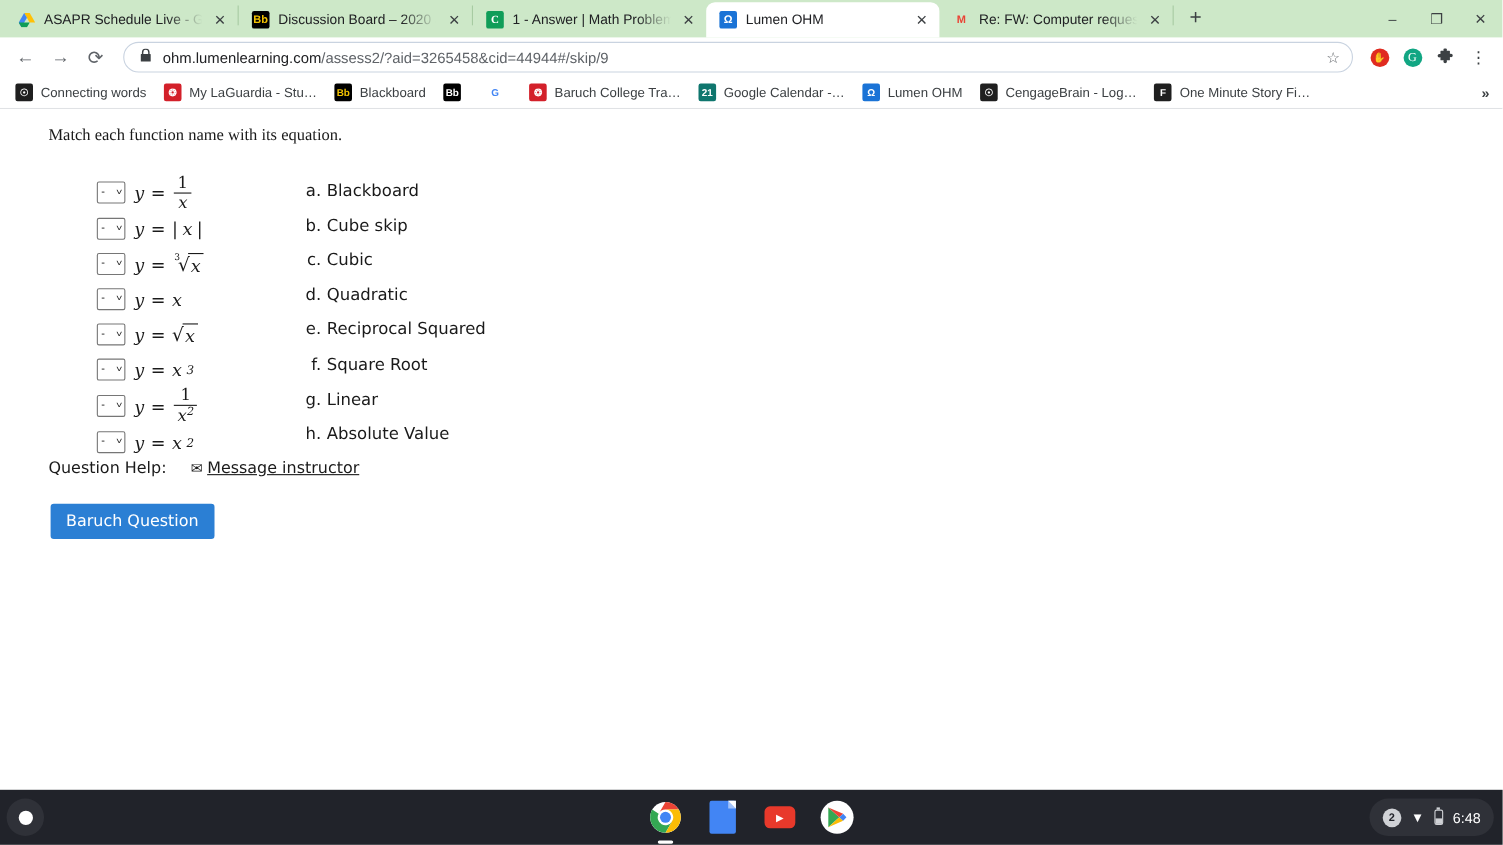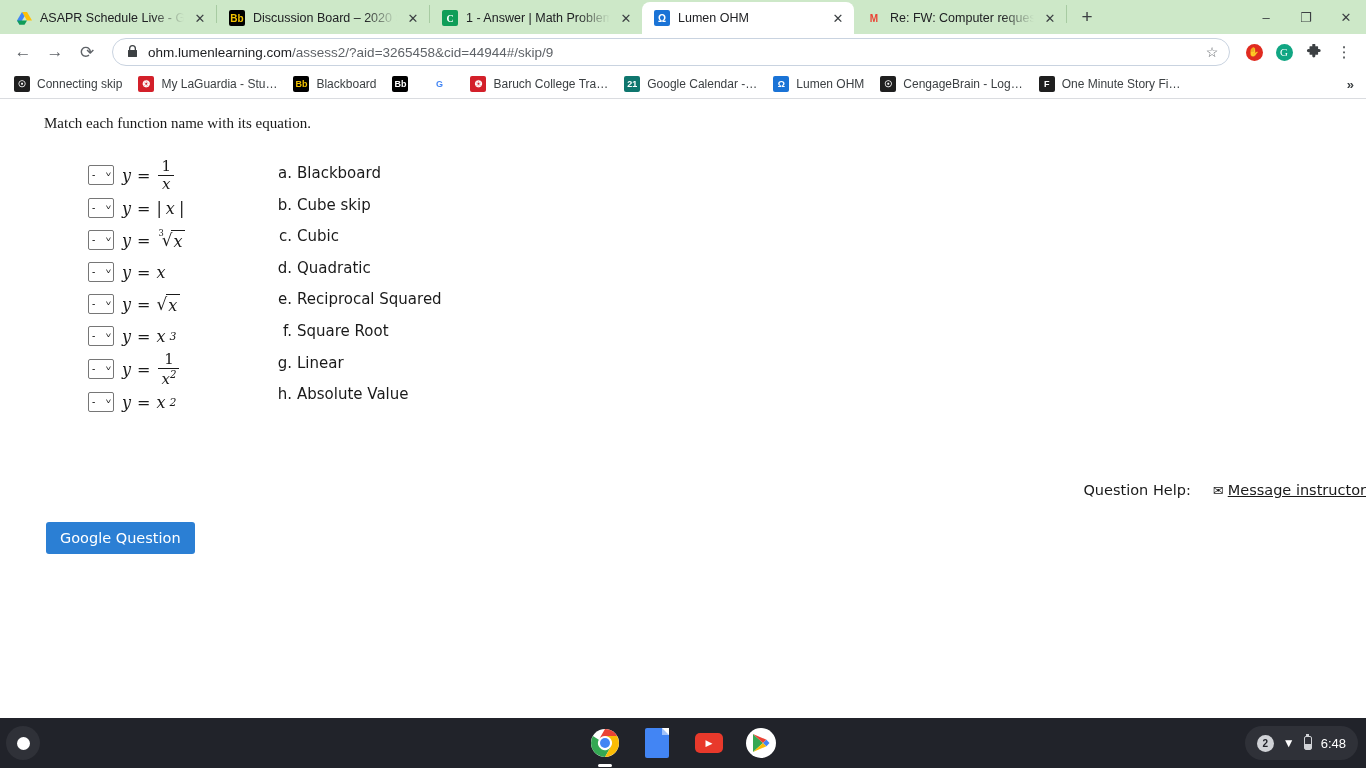--- a/index.html
+++ b/index.html
@@ -217,25 +217,23 @@
     font-family:"DejaVu Sans", sans-serif;
     height: 31.6px;
     display: flex;
     align-items: flex-start;
   }
   .opt .mk { width: 16px; text-align: right; margin-right: 5px; flex:0 0 16px;}
 
   .helprow {
     display:flex; align-items:center;
     padding-left: 44px;
-    margin-top: 64px;
     font-size: 14.5px;
     color: #1a1a1a;
     font-family:"DejaVu Sans", sans-serif;
-    justify-content:flex-end;
   }
   .helprow .gap { width: 22px; }
   .msg-link { display:flex; align-items:center; gap:4px; color:#1a1a1a; }
   .msg-link .ul { text-decoration: underline; }
   .envelope { font-size: 13px; }
 
   .submit {
     margin: 24px 0 0 46px;
     background: #2b7fd4;
     color: #ffffff;
@@ -371,21 +369,21 @@
       <svg width="16" height="16" viewBox="0 0 16 16">
           <path d="M6.2 1.2a1.6 1.6 0 013.2 0c0 .4-.2.7-.2 1h2.4c.3 0 .5.2.5.5v2.4c.3 0 .6-.2 1-.2a1.6 1.6 0 010 3.2c-.4 0-.7-.2-1-.2v2.4c0 .3-.2.5-.5.5H9.2c0 .3.2.6.2 1a1.6 1.6 0 01-3.2 0c0-.4.2-.7.2-1H4c-.3 0-.5-.2-.5-.5V8c-.3 0-.6.2-1 .2a1.6 1.6 0 010-3.2c.4 0 .7.2 1 .2V2.7c0-.3.2-.5.5-.5h2.4c0-.3-.2-.6-.2-1z" fill="#3c4043"></path>
         </svg>
     </div>
     <div class="ext ext-dots">⋮</div>
   </div>
 
   <div class="bookmarks">
     <div class="bm">
       <span class="bmico fav-globe">☉</span>
-      <span>Connecting skip</span>
+      <span>Connecting words</span>
     </div>
     <div class="bm">
       <span class="bmico fav-lag">❂</span>
       <span>My LaGuardia - Stu…</span>
     </div>
     <div class="bm">
       <span class="bmico fav-bb">Bb</span>
       <span>Blackboard</span>
     </div>
     <div class="bm">
@@ -561,21 +559,21 @@
 
     <div class="helprow">
       <span>Question Help:</span>
       <span class="gap"></span>
       <span class="msg-link">
         <span class="envelope">✉</span>
         <span class="ul">Message instructor</span>
       </span>
     </div>
 
-    <button class="submit">Google Question</button>
+    <button class="submit">Baruch Question</button>
   </div>
 </div>
 
 <div class="shelf">
   <div class="launcher">
     <span class="dot"></span>
   </div>
 
   <div class="shelf-apps">
     <div class="appicon">

